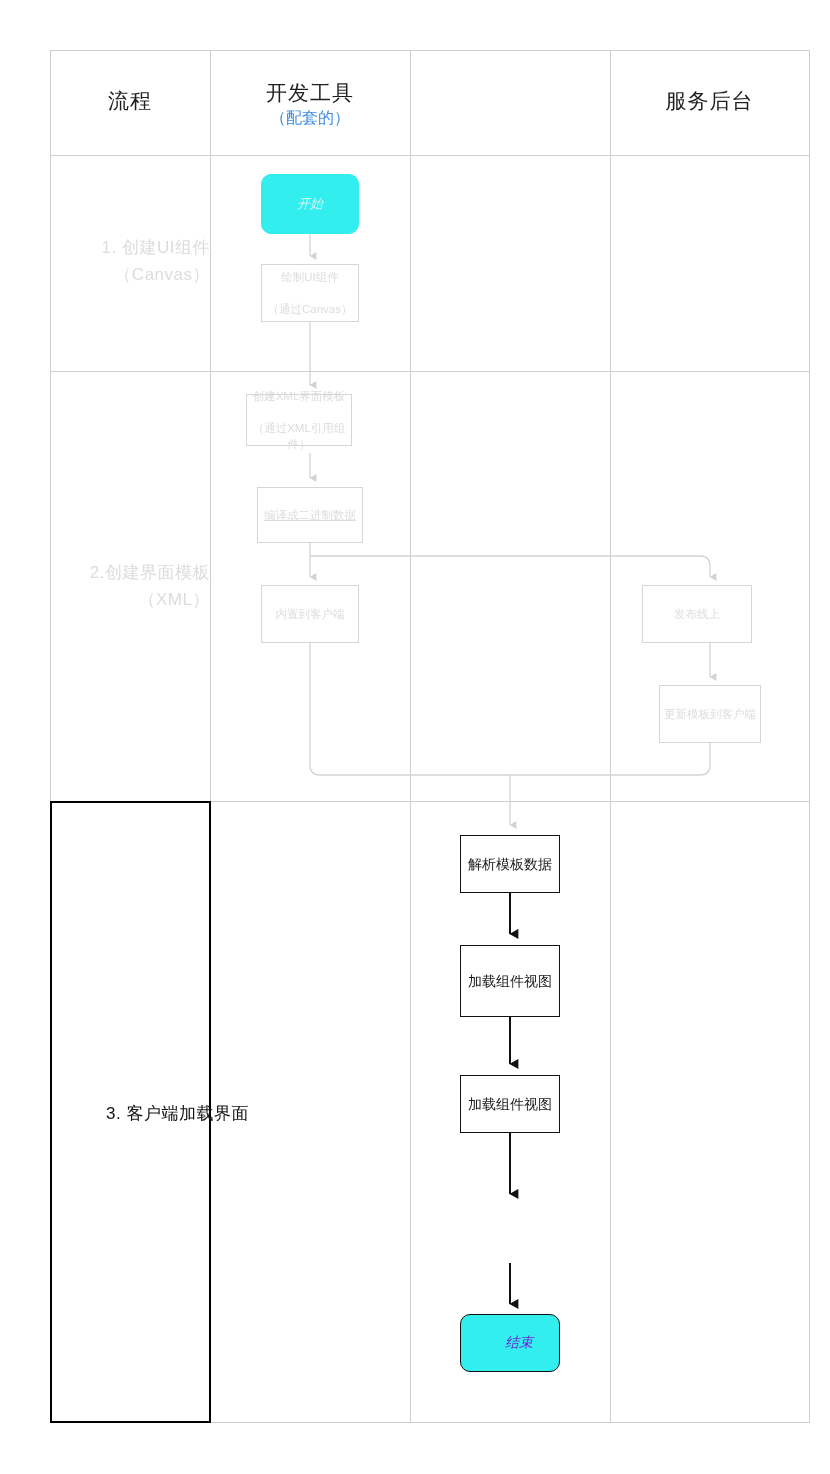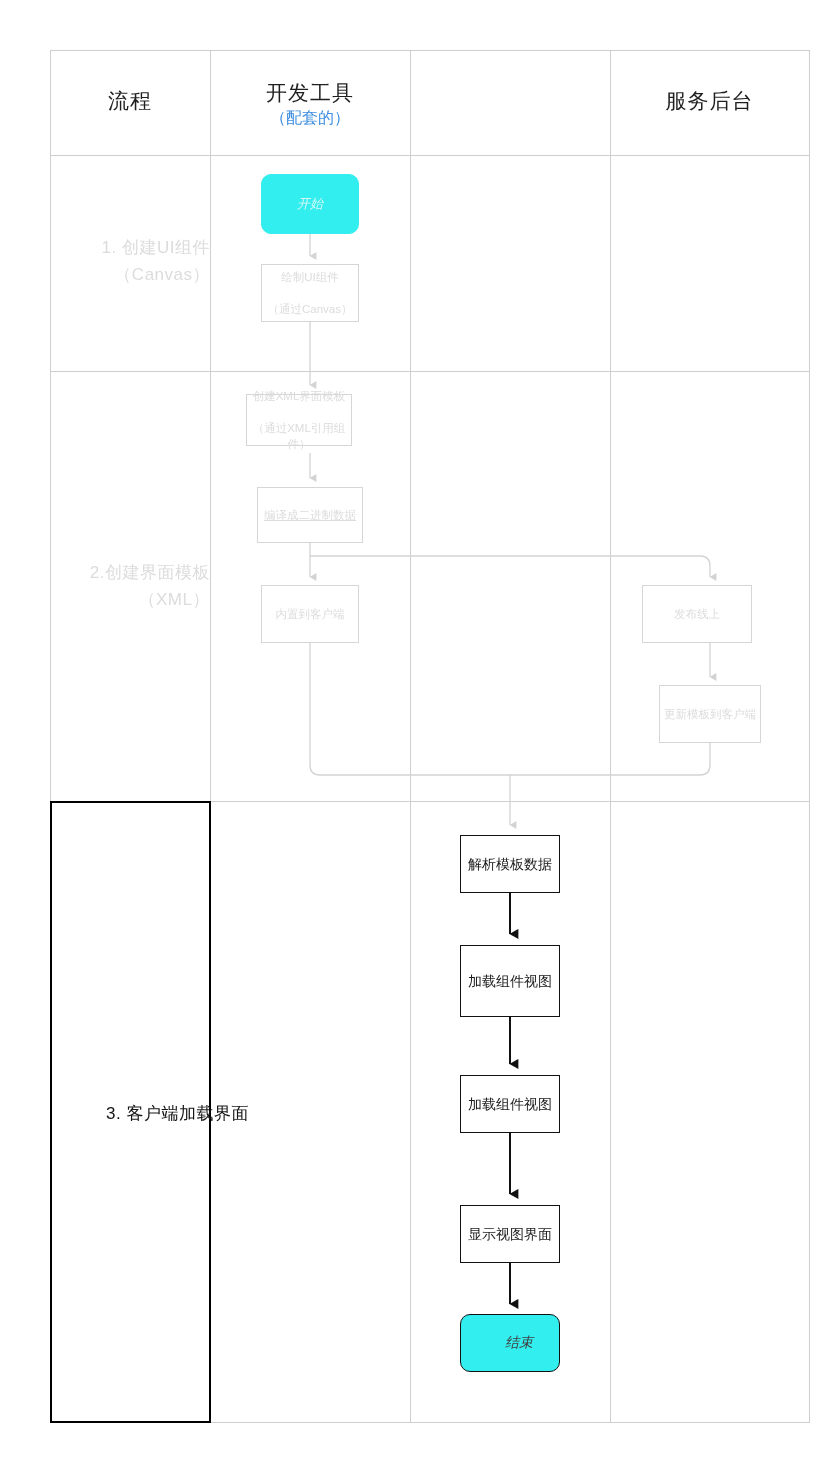--- a/index.html
+++ b/index.html
@@ -79,21 +79,21 @@
   .node.terminal{
     border-radius:10px;
     background:#33eeee;
     color:#d7f7f7;
     font-size:13px;
     border:1px solid #33eeee;
     font-style:italic;
   }
   .node.terminal.solid{
     border:1.6px solid #111111;
-    color:#404040;
+    color:#6d28d9;
     font-size:14px;
     padding-left:18px;
   }
 
   
   .conn{position:absolute;}
   .conn svg{display:block;overflow:visible;}
 </style>
 </head>
 <body>
@@ -219,21 +219,18 @@
   </div>
 
   <div class="node rect solid" style="left:460px;top:945px;width:100px;height:72px;">
     <span>加载组件视图</span>
   </div>
 
   <div class="node rect solid" style="left:460px;top:1075px;width:100px;height:58px;">
     <span>加载组件视图</span>
   </div>
 
-  <div class="node rect solid" style="left:460px;top:1205px;width:100px;height:58px;">
-    <span>显示视图界面</span>
-  </div>
 
   <div class="node terminal solid" style="left:460px;top:1314px;width:100px;height:58px;">
     <span>结束</span>
   </div>
 
 </div>
 
 </body></html>

